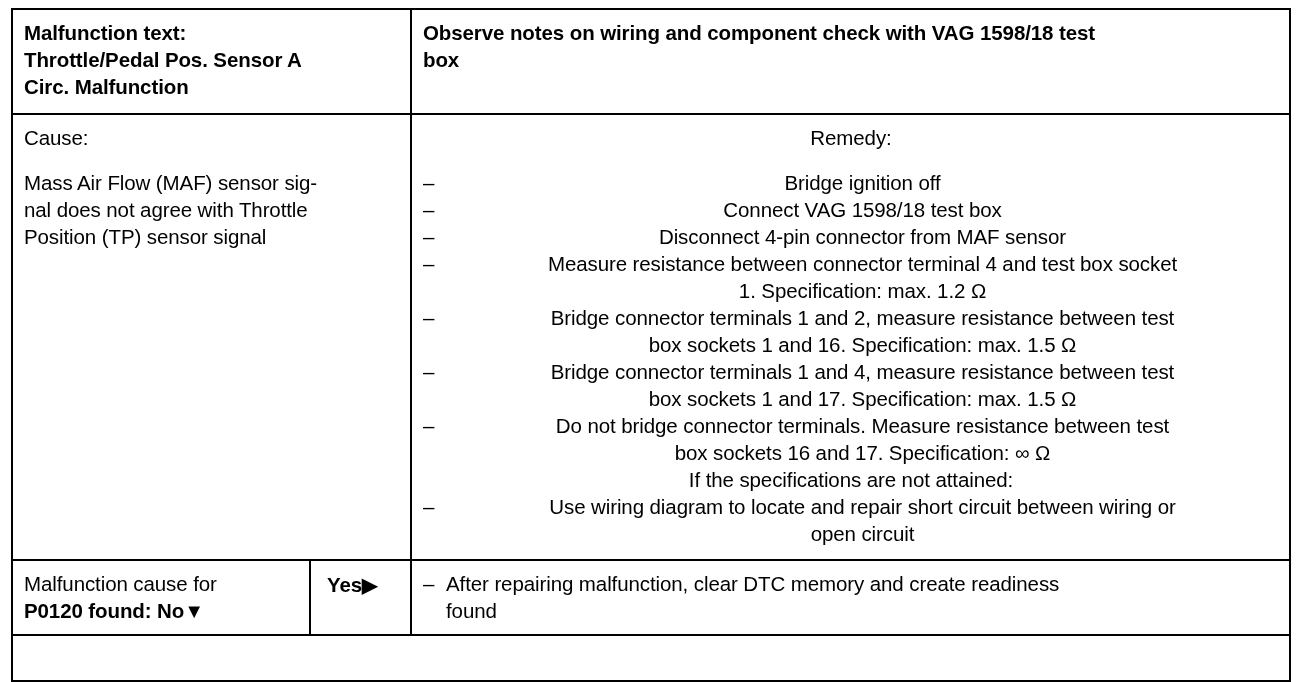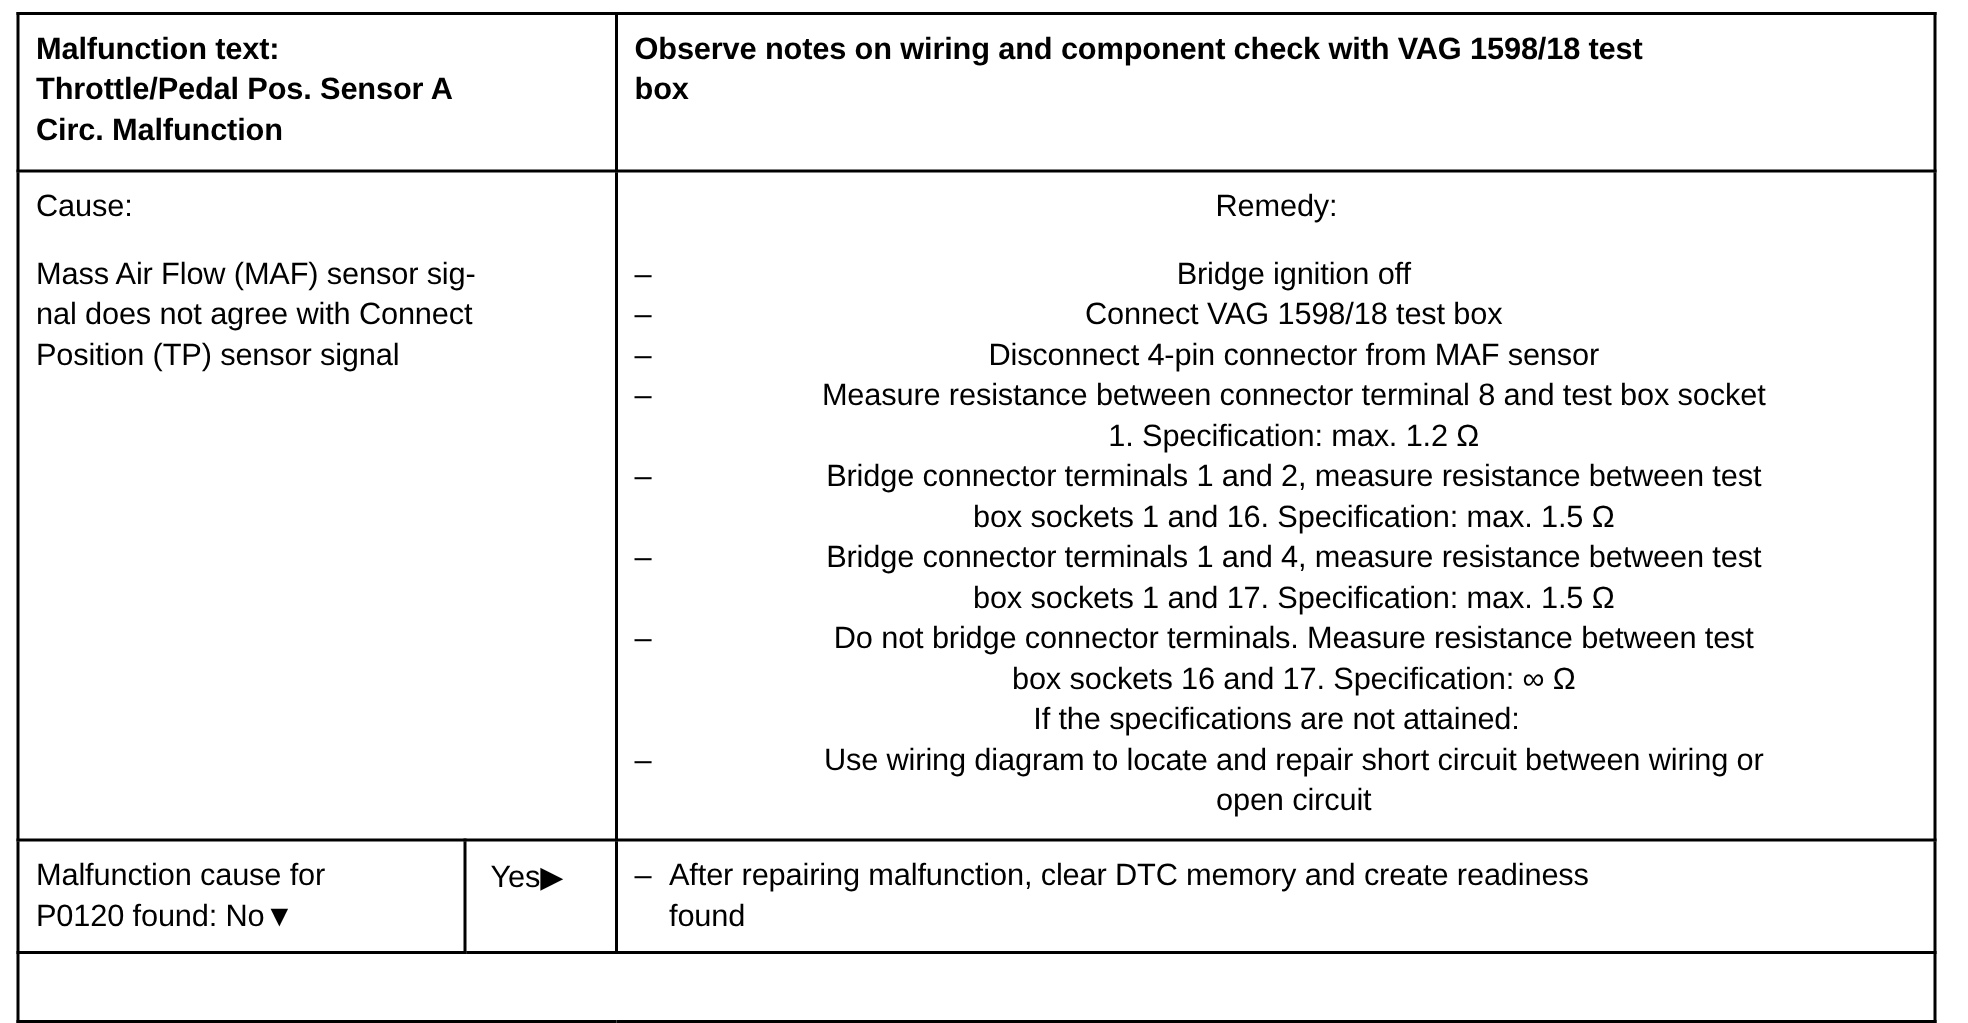--- a/index.html
+++ b/index.html
@@ -113,21 +113,21 @@
   .arrow-right {
     font-size: 20px;
     line-height: 1;
     letter-spacing: 0;
   }
   .arrow-down {
     font-size: 20px;
     line-height: 1;
     letter-spacing: 0;
   }
-  .nowrap { white-space: nowrap; }
+  .nowrap { white-space: nowrap; font-weight: bold; }
 </style>
 </head>
 <body>
 
 <div class="page">
 
   <table class="dtc-table">
     <colgroup>
       <col class="col-left">
       <col class="col-mid">
@@ -150,21 +150,21 @@
           </div>
         </td>
       </tr>
 
       <tr>
         <td colspan="2" class="cell-cause">
           <div class="cell">
             <div class="body-text">Cause:</div>
             <div class="gap-line"></div>
             <div class="body-text">Mass Air Flow (MAF) sensor sig-</div>
-            <div class="body-text">nal does not agree with Connect</div>
+            <div class="body-text">nal does not agree with Throttle</div>
             <div class="body-text">Position (TP) sensor signal</div>
           </div>
         </td>
 
         <td class="cell-remedy">
           <div class="cell">
             <div class="body-text">Remedy:</div>
             <div class="gap-line"></div>
 
             <ul class="bullets body-text">
@@ -175,21 +175,21 @@
               <li>
                 <span class="dash">–</span>
                 <span>Connect VAG 1598/18 test box</span>
               </li>
               <li>
                 <span class="dash">–</span>
                 <span>Disconnect 4-pin connector from MAF sensor</span>
               </li>
               <li>
                 <span class="dash">–</span>
-                <span>Measure resistance between connector terminal 8 and test box socket</span>
+                <span>Measure resistance between connector terminal 4 and test box socket</span>
                 <span class="cont">1.  Specification: max. 1.2 Ω</span>
               </li>
               <li>
                 <span class="dash">–</span>
                 <span>Bridge connector terminals 1 and 2, measure resistance between test</span>
                 <span class="cont">box sockets 1 and 16.  Specification: max. 1.5 Ω</span>
               </li>
               <li>
                 <span class="dash">–</span>
                 <span>Bridge connector terminals 1 and 4, measure resistance between test</span>

